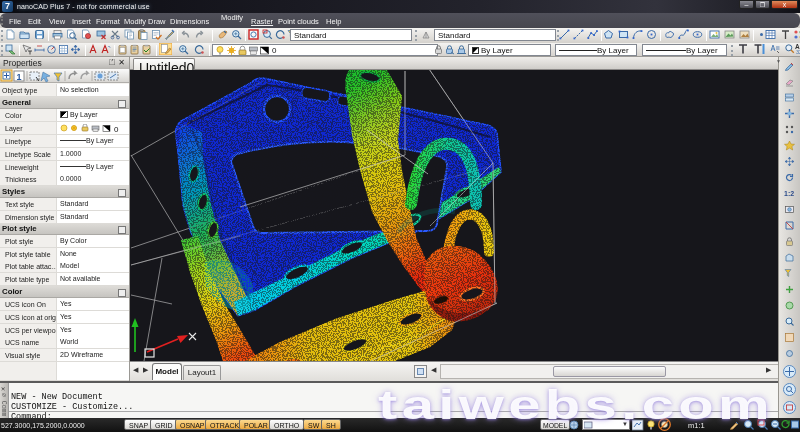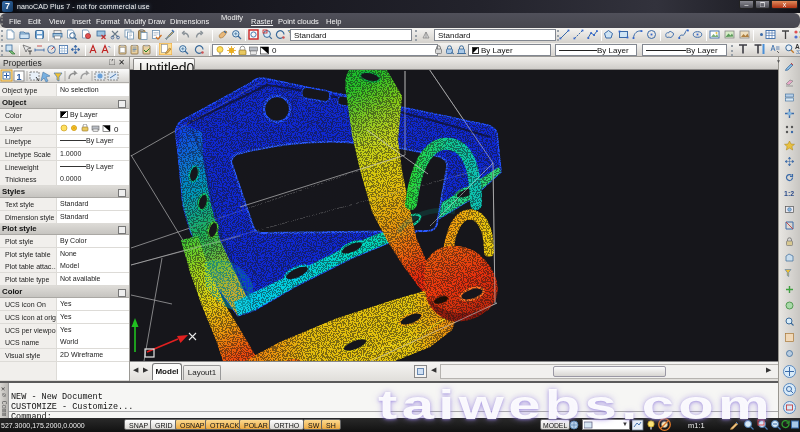--- a/index.html
+++ b/index.html
@@ -391,21 +391,21 @@
         <circle cx="100" cy="7" r="2.5" fill="#6aa0d8"></circle>
    <rect x="108" y="3" width="10" height="8" fill="#dce8f4" stroke="#888" stroke-dasharray="2 1"></rect>
         <path d="M110 9l6-4" stroke="#4a78b0"></path>
   </svg>
  </div>
  <div id="prows">
   <div class="prow" style="top:27px">
         <div class="lab" style="padding-left:2px">Object type</div>
         <div class="val">No selection</div>
       </div>
-  <div class="psec" style="top:40px">Object</div>
+  <div class="psec" style="top:40px">General</div>
   <div class="prow" style="top:52px">
         <div class="lab">Color</div>
         <div class="val"><span style="display:inline-block;width:8px;height:7px;background:linear-gradient(135deg,#000 49%,#fff 51%);border:1px solid #555;vertical-align:-1px;margin-right:2px"></span>By Layer</div>
       </div>
   <div class="prow" style="top:65px">
         <div class="lab">Layer</div>
         <div class="val"><svg width="66" height="9" style="vertical-align:-1px">
             <circle cx="4" cy="4" r="3" fill="#ffe060" stroke="#c09010" stroke-width=".6"></circle>
             <circle cx="14" cy="4" r="2.6" fill="#ffcc30" stroke="#c09010" stroke-width=".6"></circle>
             <path d="M14 1v6M11 4h6M12 2l4 4M16 2l-4 4" stroke="#e0a818" stroke-width=".7"></path>

